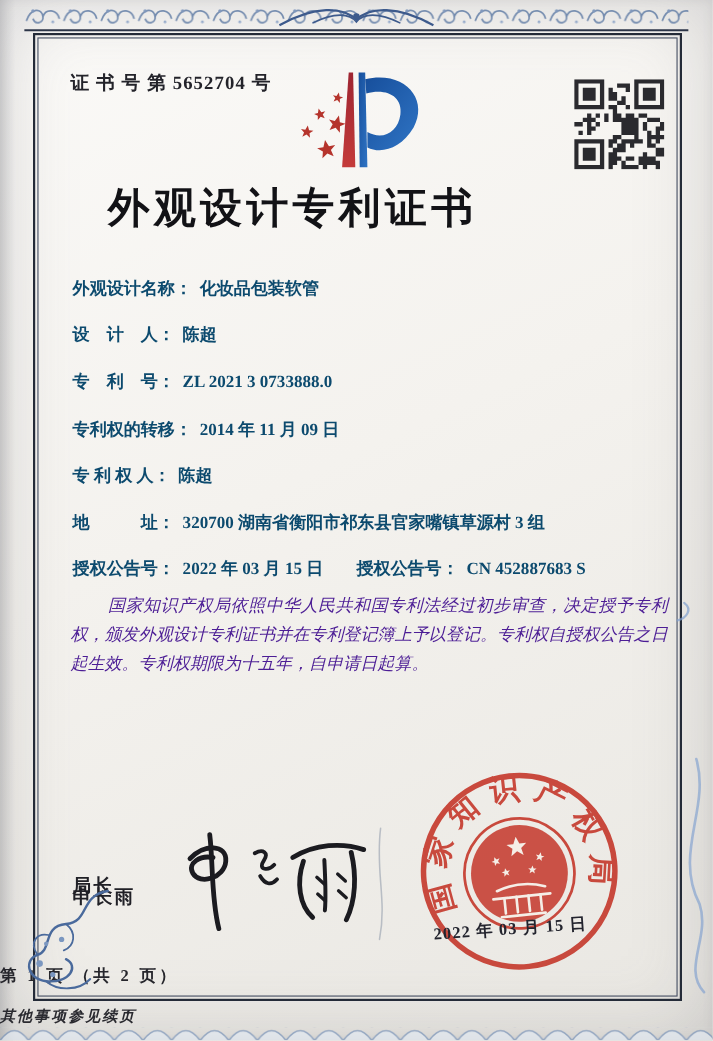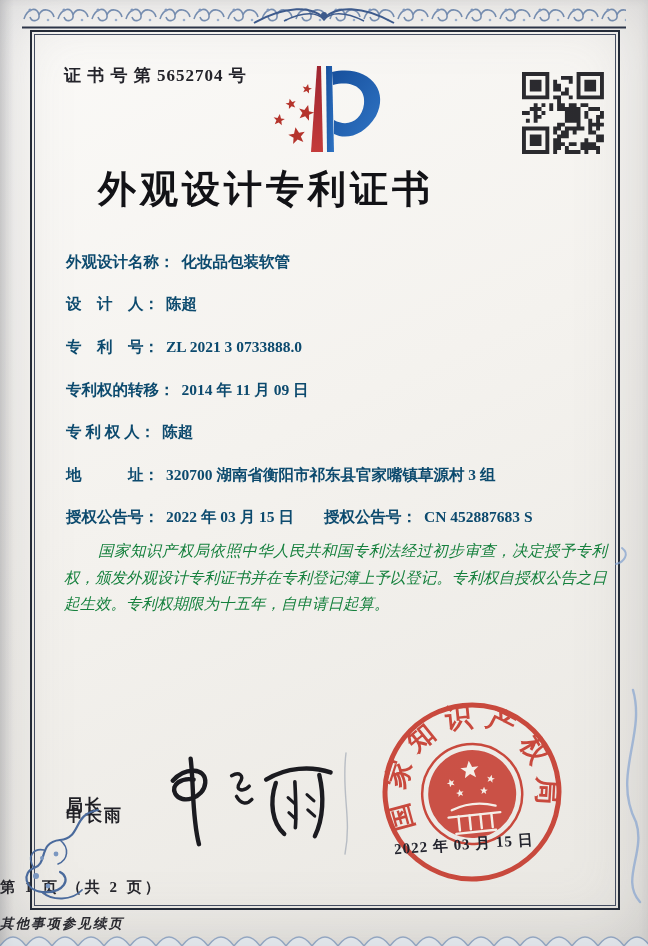--- a/index.html
+++ b/index.html
@@ -16,21 +16,21 @@
     background:linear-gradient(90deg,rgba(130,132,138,.25),rgba(130,132,138,0));}
   #frame{position:absolute;left:30px;top:30px;width:586px;height:876px;border:2px solid #242b38;}
   #frame::before{content:"";position:absolute;inset:2px;border:1px solid #434c60;}
   #certno{left:64px;top:64px;font-size:17px;font-weight:700;letter-spacing:1px;color:#23232a;}
   #title{left:30px;top:164px;width:472px;text-align:center;font-size:38px;font-weight:700;
     letter-spacing:4px;color:#121216;}
   .frow{position:absolute;left:66px;width:545px;font-size:15.5px;font-weight:700;color:#0c4a6e;white-space:nowrap;}
   .fvalue{margin-left:7px;}
   .fpair2{position:absolute;left:258px;top:0;}
   #paras{left:64px;top:538px;width:543px;font-size:15.5px;line-height:1.72;text-align:justify;
-    font-style:italic;color:#15803d;}
+    font-style:italic;color:#4c1d95;}
   #paras p{margin:0 0 9px 0;text-indent:2.2em;font-weight:500;}
   .director{left:66px;font-size:17px;font-weight:700;letter-spacing:2px;color:#202026;}
   #seal-date{left:394px;top:834px;width:176px;font-size:15px;font-weight:700;letter-spacing:1px;
     color:#23242e;transform:rotate(-4deg);z-index:7;}
   #page-ind{left:0;top:878px;width:648px;text-align:left;font-size:15px;font-weight:700;letter-spacing:3px;color:#26262c;}
   #cont-note{left:0;top:915px;width:648px;text-align:left;font-size:13.5px;font-weight:600;
     font-style:italic;letter-spacing:2px;color:#2a2a30;}
   svg{display:block;}
   #seal-svg{transform:rotate(-6deg);opacity:.9;z-index:5;}
 </style>

